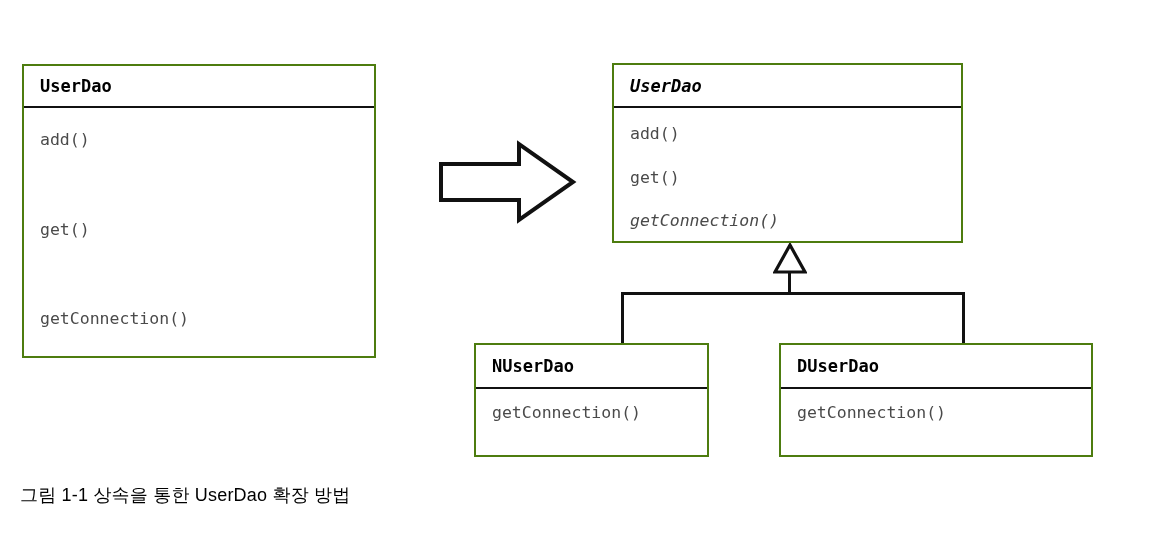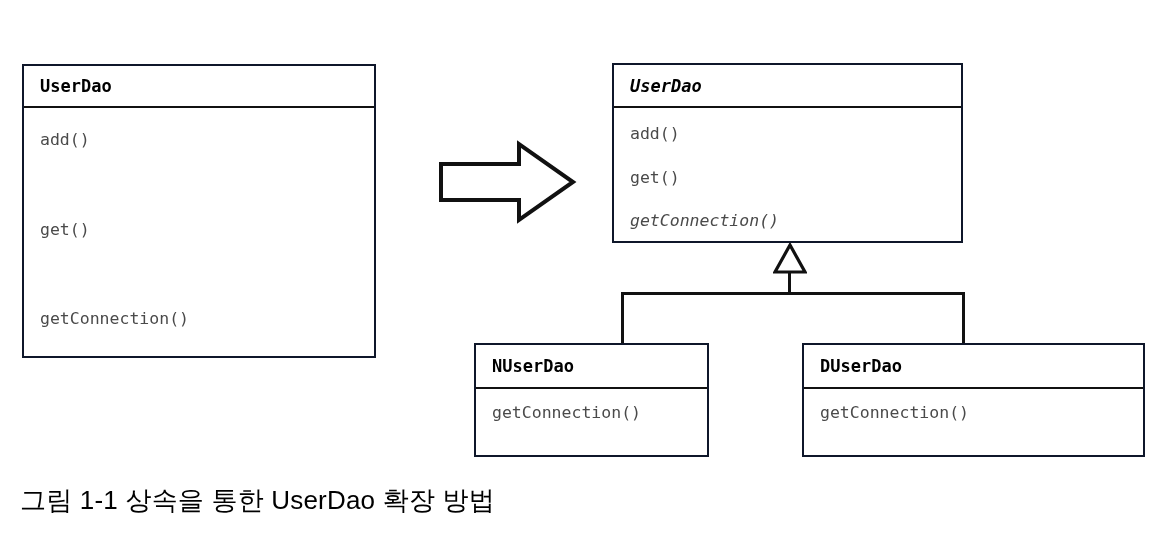--- a/index.html
+++ b/index.html
@@ -18,21 +18,21 @@
     height: 538px;
     background: #ffffff;
     overflow: hidden;
   }
 
   
   .uml-box {
     position: absolute;
     box-sizing: border-box;
     background: #ffffff;
-    border: 2px solid #0f172a;
+    border: 2px solid #4d7c0f;
   }
   .uml-header {
     box-sizing: border-box;
     border-bottom: 2px solid #111111;
     display: flex;
     align-items: center;
     padding-left: 16px;
     font-family: "DejaVu Sans Mono", "Liberation Mono", monospace;
     font-weight: bold;
     font-size: 17px;
@@ -65,21 +65,21 @@
   #box-userdao-before .uml-header { height: 42px; }
   #box-userdao-before .uml-body { height: 248px; }
 
   
   #box-userdao-after { left: 612px; top: 63px; width: 351px; height: 180px; }
   #box-userdao-after .uml-header { height: 43px; }
   #box-userdao-after .uml-body { height: 133px; }
 
   
   #box-nuserdao { left: 474px; top: 343px; width: 235px; height: 114px; }
-  #box-duserdao { left: 802px; top: 343px; width: 343px; height: 114px; }
+  #box-duserdao { left: 779px; top: 343px; width: 314px; height: 114px; }
   .subclass .uml-header { height: 44px; padding-left: 16px; }
   .subclass .uml-body { height: 66px; }
 
   
   #transform-arrow {
     position: absolute;
     left: 437px;
     top: 140px;
     width: 140px;
     height: 84px;
@@ -125,21 +125,21 @@
     width: 3px;
     height: 53px;
   }
 
   
   #figure-caption {
     position: absolute;
     left: 20px;
     top: 483px;
     font-family: "Liberation Sans", sans-serif;
-    font-size: 26px;
+    font-size: 18px;
     color: #000000;
     white-space: nowrap;
     letter-spacing: 0.2px;
   }
 </style>
 </head>
 <body>
 
 <div id="canvas">
 

